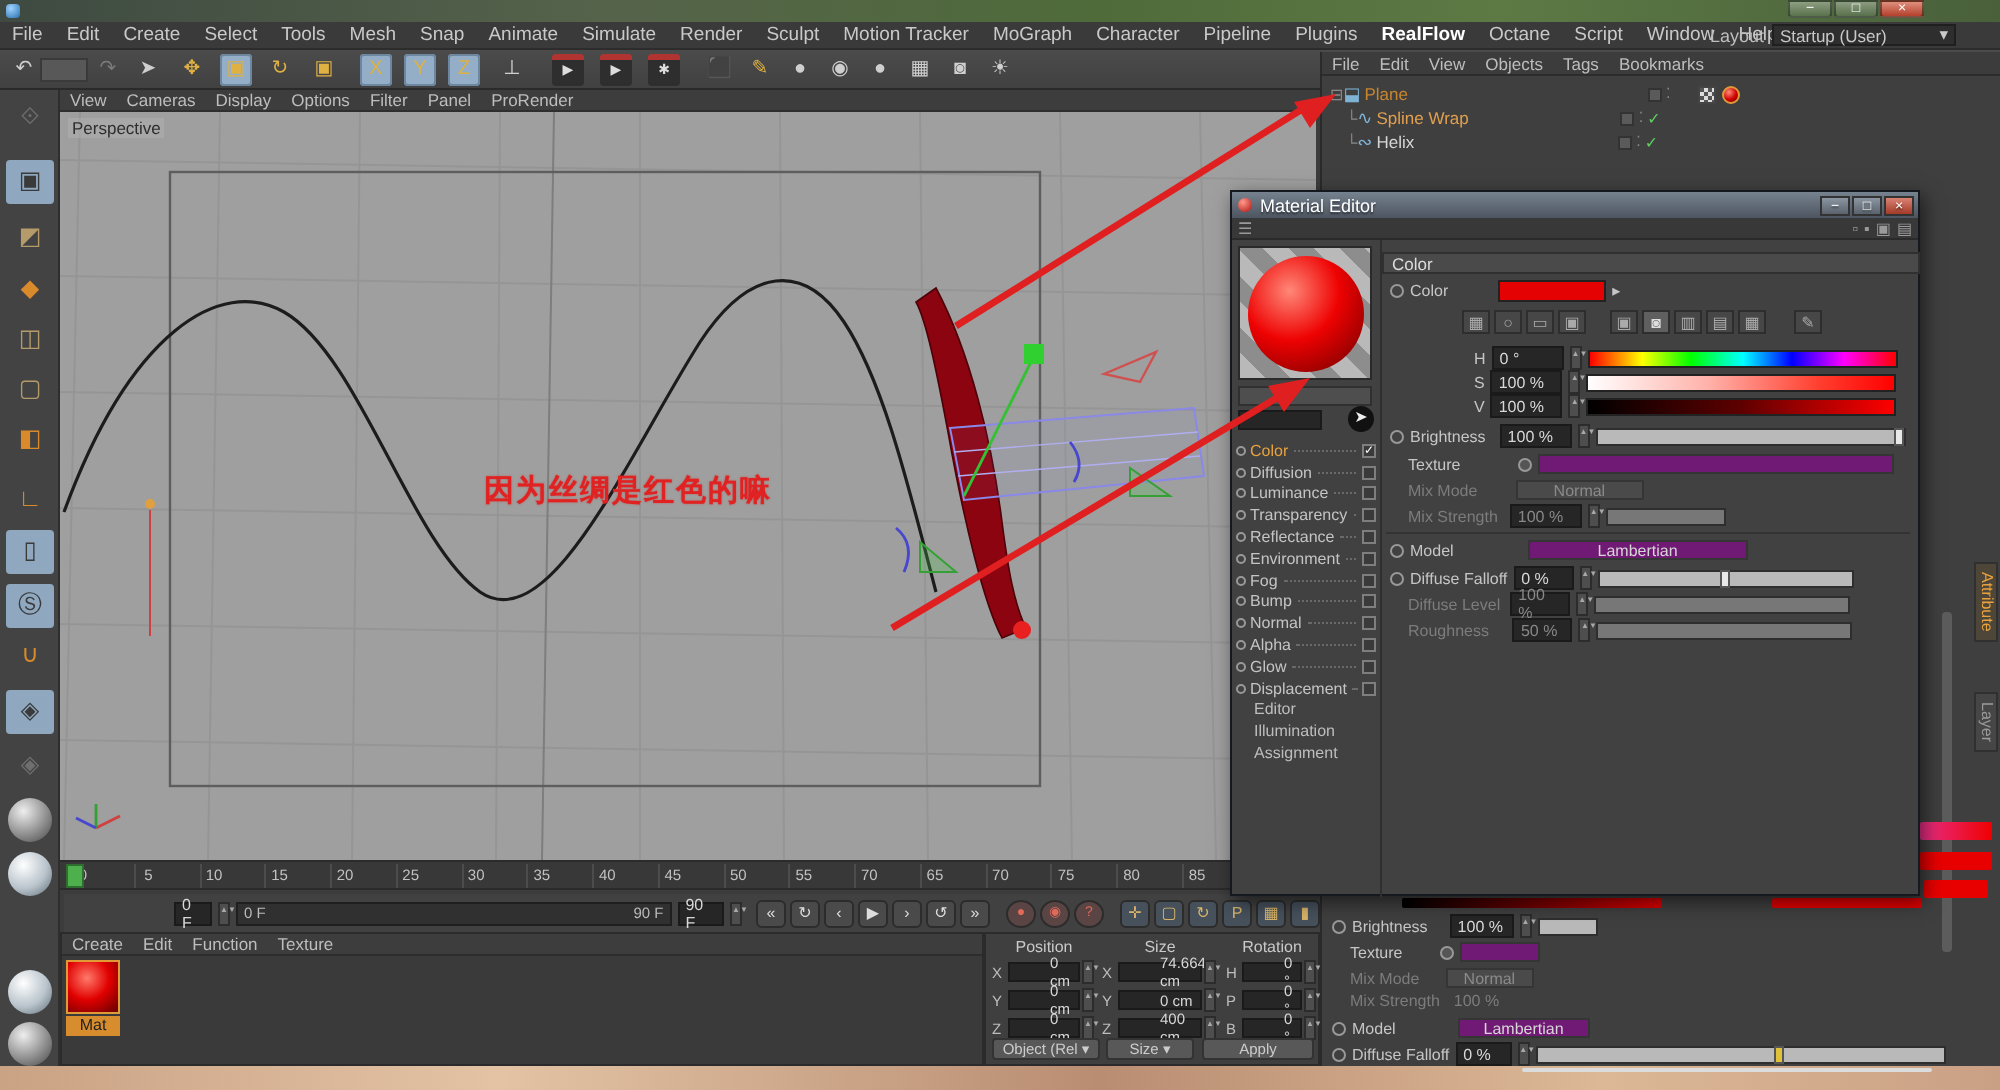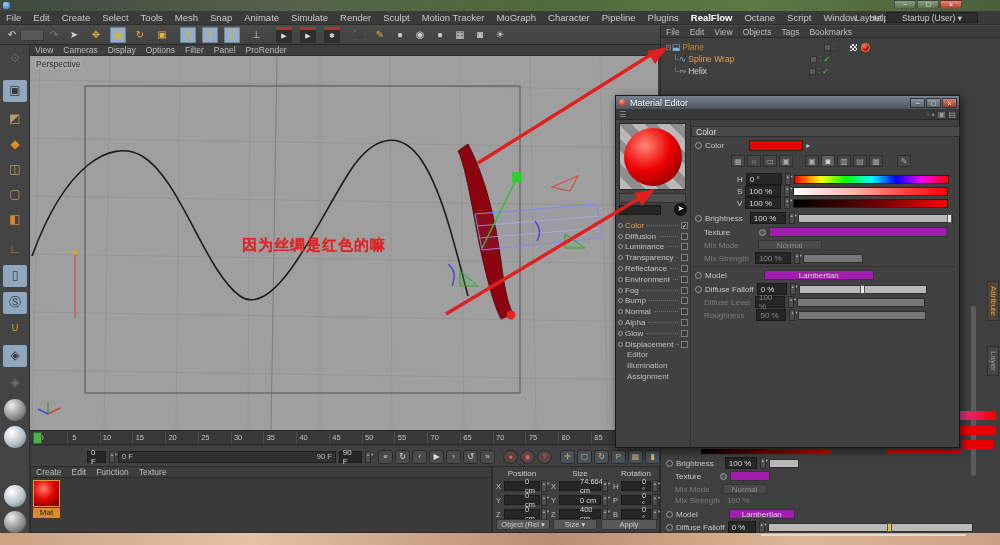--- a/index.html
+++ b/index.html
@@ -21,21 +21,21 @@
   #win-controls { position:absolute; right:38px; top:0; display:flex; gap:1px; }
   #win-controls .wbtn { width:22px; height:9px; font-size:7px; line-height:8px; text-align:center; color:#fff;
     background:linear-gradient(180deg,rgba(255,255,255,.35),rgba(120,140,120,.25)); border:1px solid rgba(20,30,20,.5); border-radius:0 0 2px 2px; }
   #win-controls .wbtn.close { background:linear-gradient(180deg,#e08f7d,#b3402c); }
 
   
   #menubar { left:0; top:11px; width:1000px; height:14px; background:#3a3a3a; border-bottom:1px solid #2c2c2c; display:flex; align-items:center; font-size:9.5px; color:#c9c9c9; }
   #menubar span.mi { padding:0 6px; }
   #menubar span.mi:nth-of-type(17) { color:#ffffff; font-weight:bold; }
   #layout-box { position:absolute; right:22px; top:12px; display:flex; align-items:center; gap:4px; font-size:9px; color:#bdbdbd; }
-  #layout-select { width:92px; height:11px; background:#2e2e2e; border:1px solid #1f1f1f; color:#c9c9c9; font-size:8.5px; padding:0 15px; display:flex; justify-content:space-between; align-items:center; }
+  #layout-select { width:92px; height:11px; background:#2e2e2e; border:1px solid #1f1f1f; color:#c9c9c9; font-size:8.5px; padding:0 3px; display:flex; justify-content:space-between; align-items:center; }
 
   
   #toolbar { left:0; top:25px; width:1000px; height:20px; background:linear-gradient(180deg,#4b4b4b,#414141); border-bottom:1px solid #2a2a2a; }
   #toolbar .tbi { position:absolute; top:2px; width:16px; height:16px; text-align:center; line-height:15px; font-size:10px; color:#cfcfcf; border-radius:2px; }
   #toolbar .tbi.pressed { background:#93aec6; box-shadow:inset 0 0 0 1px #6d87a0; color:#333; }
   #toolbar .tbi.gold { color:#dfb042; }
   #toolbar .tbi.dim { color:#7a7a7a; }
   #toolbar .tbi.render { background:#2e2e2e; border-top:3px solid #b23430; color:#ddd; font-size:7px; line-height:12px; }
   #undo-field { position:absolute; left:20px; top:4px; width:24px; height:12px; background:#585858; border:1px solid #3a3a3a; }
 
@@ -105,21 +105,21 @@
   
   .vtab { position:absolute; right:1px; width:12px; writing-mode:vertical-rl; font-size:8px; color:#9a9a9a; background:#464646; border:1px solid #303030; padding:4px 0; text-align:center; }
   .vtab.on { color:#e8a33d; background:#4e4639; }
   #rp-scroll { position:absolute; right:24px; top:280px; width:5px; height:170px; background:#5c5c5c; border-radius:2px; }
   .redbar { position:absolute; height:9px; border-radius:1px; }
 
   
   .arow { position:absolute; display:flex; align-items:center; gap:3px; font-size:8px; color:#c6c6c6; }
   .arow.dis { color:#7c7c7c; }
   .circ { width:7px; height:7px; border:1px solid #999; border-radius:50%; display:inline-block; }
-  .flatbtn { background:#a21caf; border:1px solid #353535; height:10px; color:#d6d6d6; font-size:8px; text-align:center; line-height:9px; }
+  .flatbtn { background:#701a75; border:1px solid #353535; height:10px; color:#d6d6d6; font-size:8px; text-align:center; line-height:9px; }
   .flatbtn.dis { background:#4a4a4a; color:#8a8a8a; }
   .hslider { position:relative; height:9px; background:#b9b9b9; border:1px solid #2e2e2e; }
   .hslider.dim { background:#777; }
   .hknob { position:absolute; top:-1px; width:5px; height:9px; background:#e8e8e8; border:1px solid #555; }
   .hknob.yellow { background:#e0c23a; }
 
   
   #me { left:615px; top:95px; width:345px; height:353px; background:#414141; border:1px solid #15181c; box-shadow:2px 3px 9px rgba(0,0,0,.55); z-index:30; }
   #me-title { height:13px; background:linear-gradient(180deg,#76828f,#4d5560); display:flex; align-items:center; color:#fff; font-size:9px; text-shadow:0 1px 1px rgba(0,0,0,.5); }
   #me-title .appicon { width:7px; height:7px; margin:0 4px 0 3px; background:radial-gradient(circle at 35% 30%,#ff9a8a,#b01010); border-radius:50%; }

